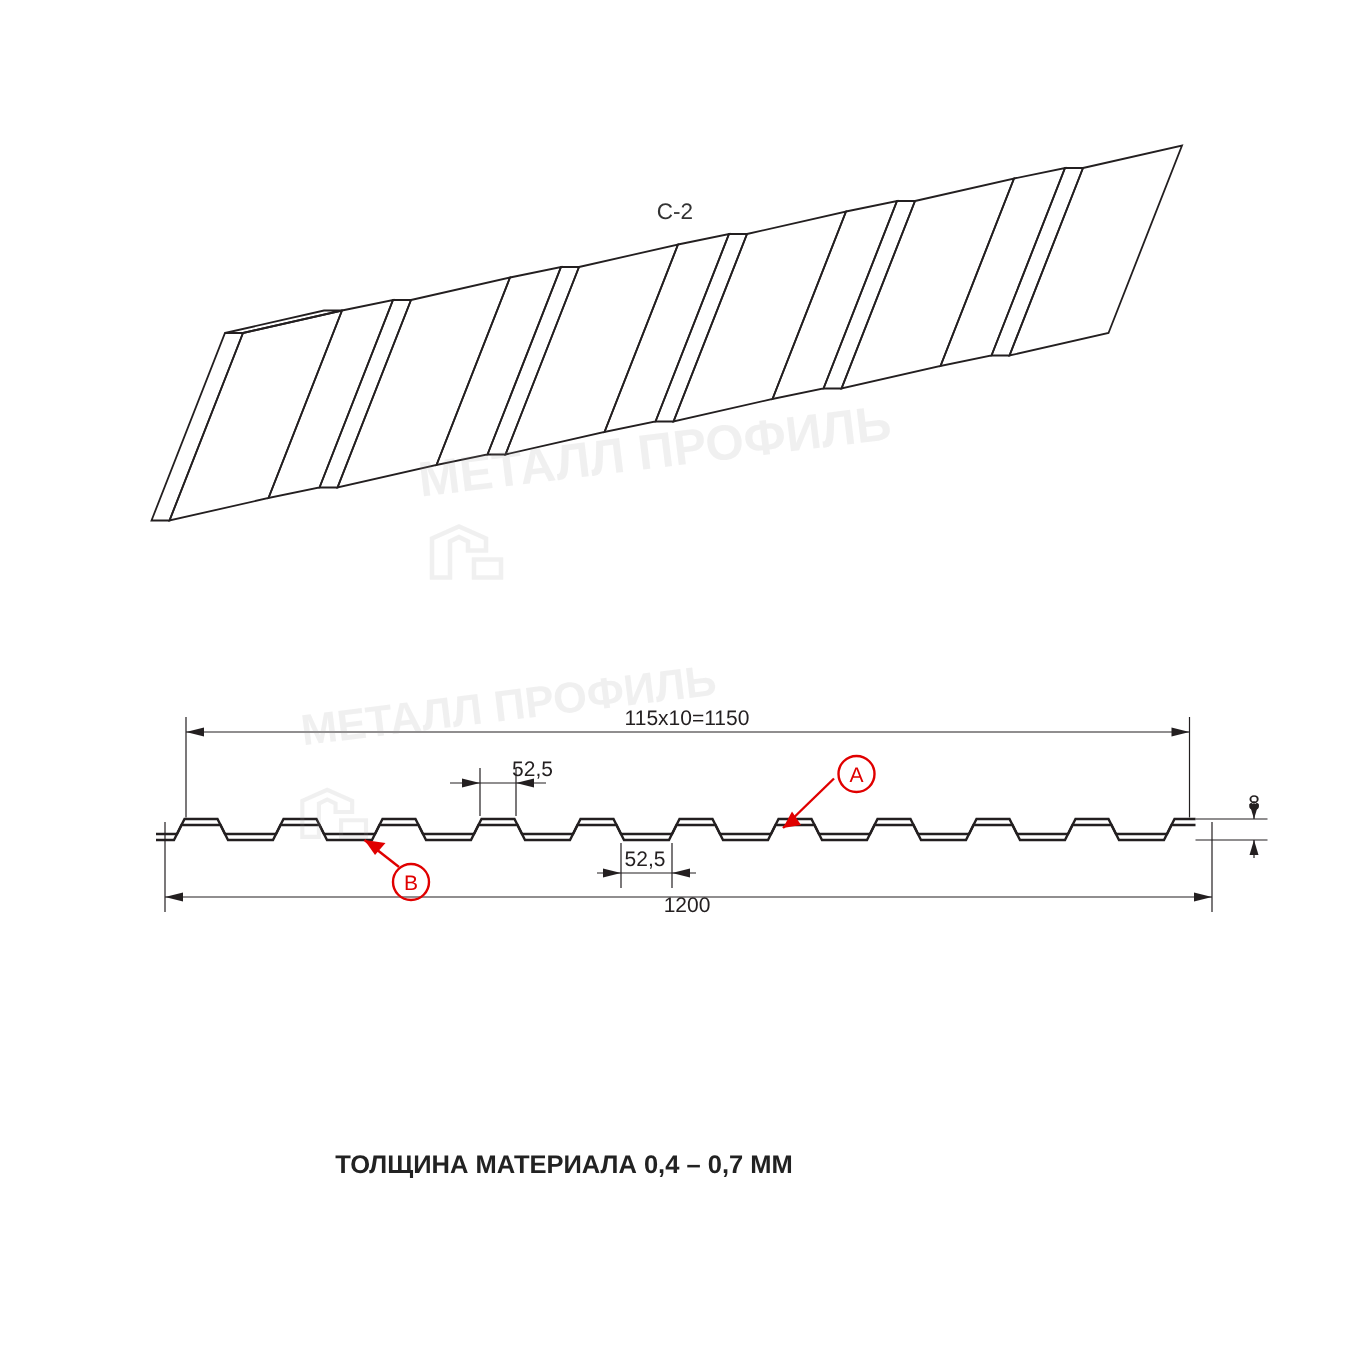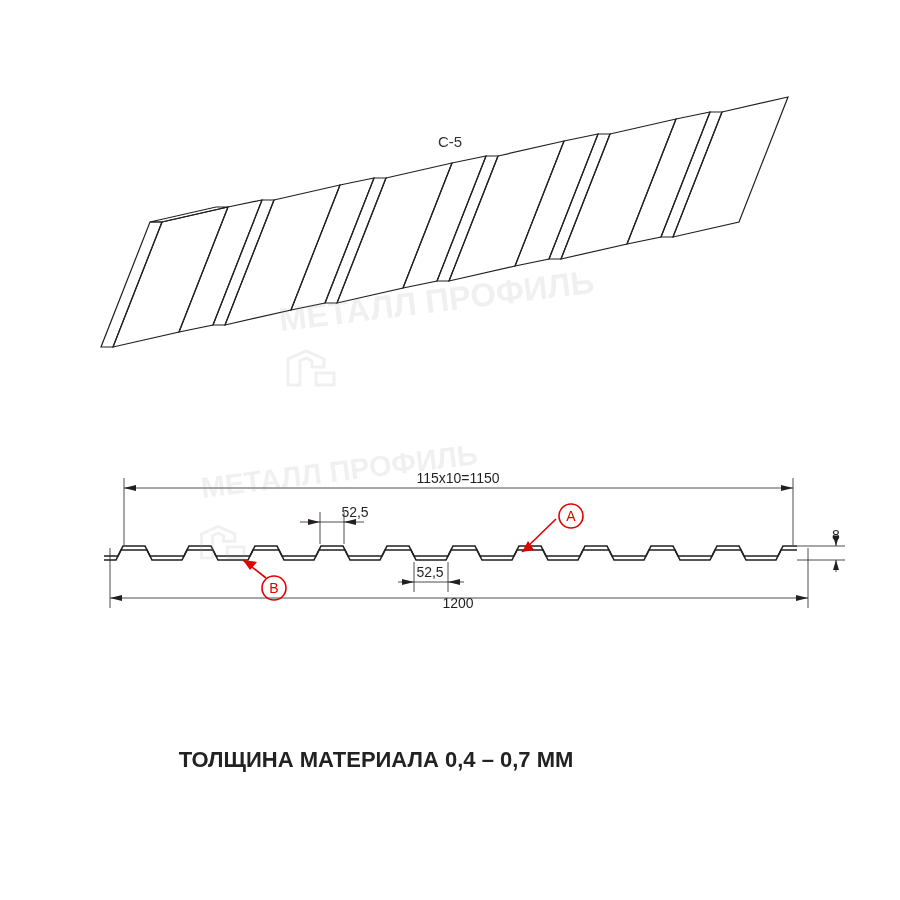--- a/index.html
+++ b/index.html
@@ -34,24 +34,24 @@
     left: 0;
     top: 133px;
     width: 900px;
     text-align: center;
     font-size: 15px;
     color: #333333;
   }
   .footer {
     position: absolute;
     left: 0;
-    top: 747px;
+    top: 767px;
     width: 752px;
     text-align: center;
-    font-size: 22px;
+    font-size: 17px;
     font-weight: bold;
     color: #222222;
   }
   svg.layer {
     position: absolute;
     left: 0;
     top: 0;
   }
   .wm {
     position: absolute;
@@ -78,21 +78,21 @@
     position: absolute;
     opacity: 0.14;
     pointer-events: none;
   }
 </style>
 </head>
 <body>
 
 <div id="page">
 
-  <div class="subtitle">С-5</div>
+  <div class="subtitle">С-2</div>
 
   <svg class="layer" width="900" height="900" viewBox="0 0 900 900">
     <g stroke="#231f20" stroke-width="1.2" fill="none" stroke-linejoin="miter">
 
       <path d="M150 222 L216 207 L228 207 L162 222 Z"></path>
       <path d="M150 222 L162 222 L113 347 L101 347 Z"></path>
       <path d="M162 222 L228 207 L179 332 L113 347 Z"></path>
 
       <path d="M228 207 L262 200 L213 325 L179 332 Z"></path>
 

